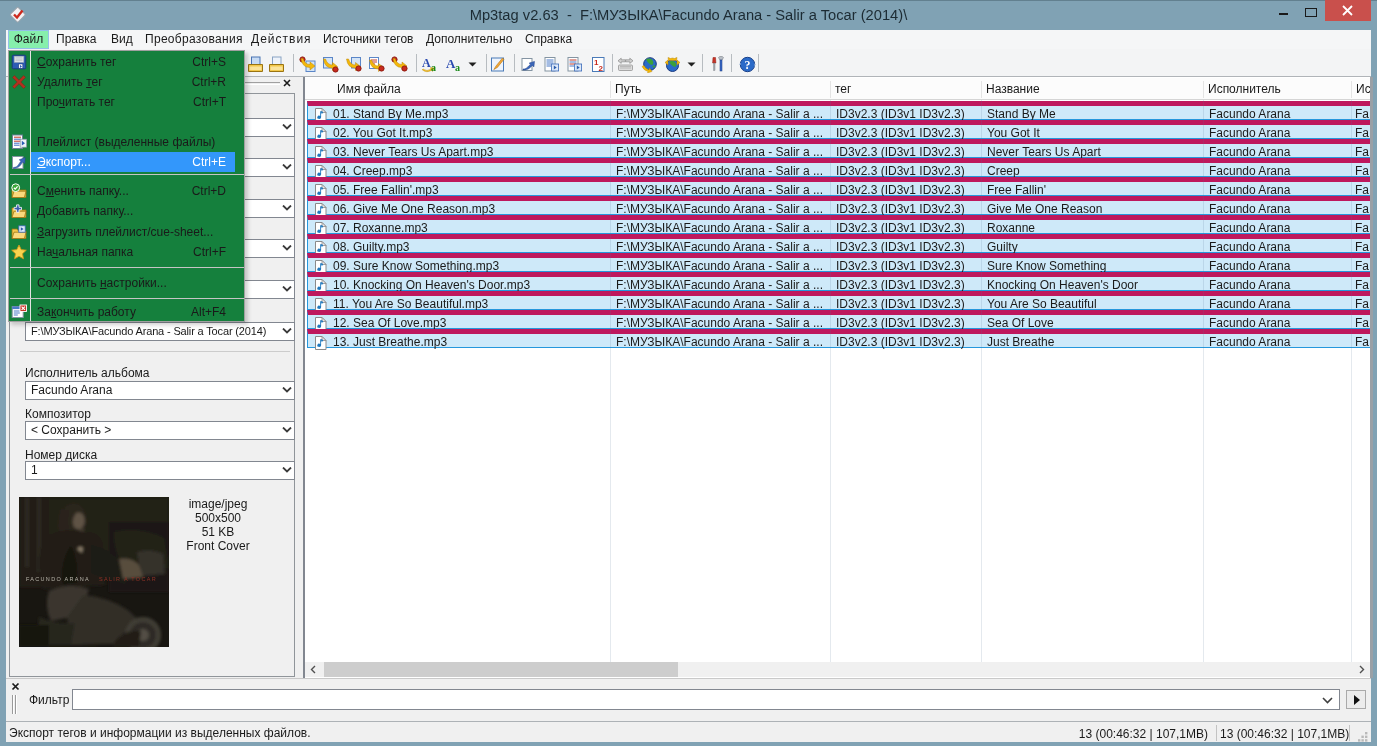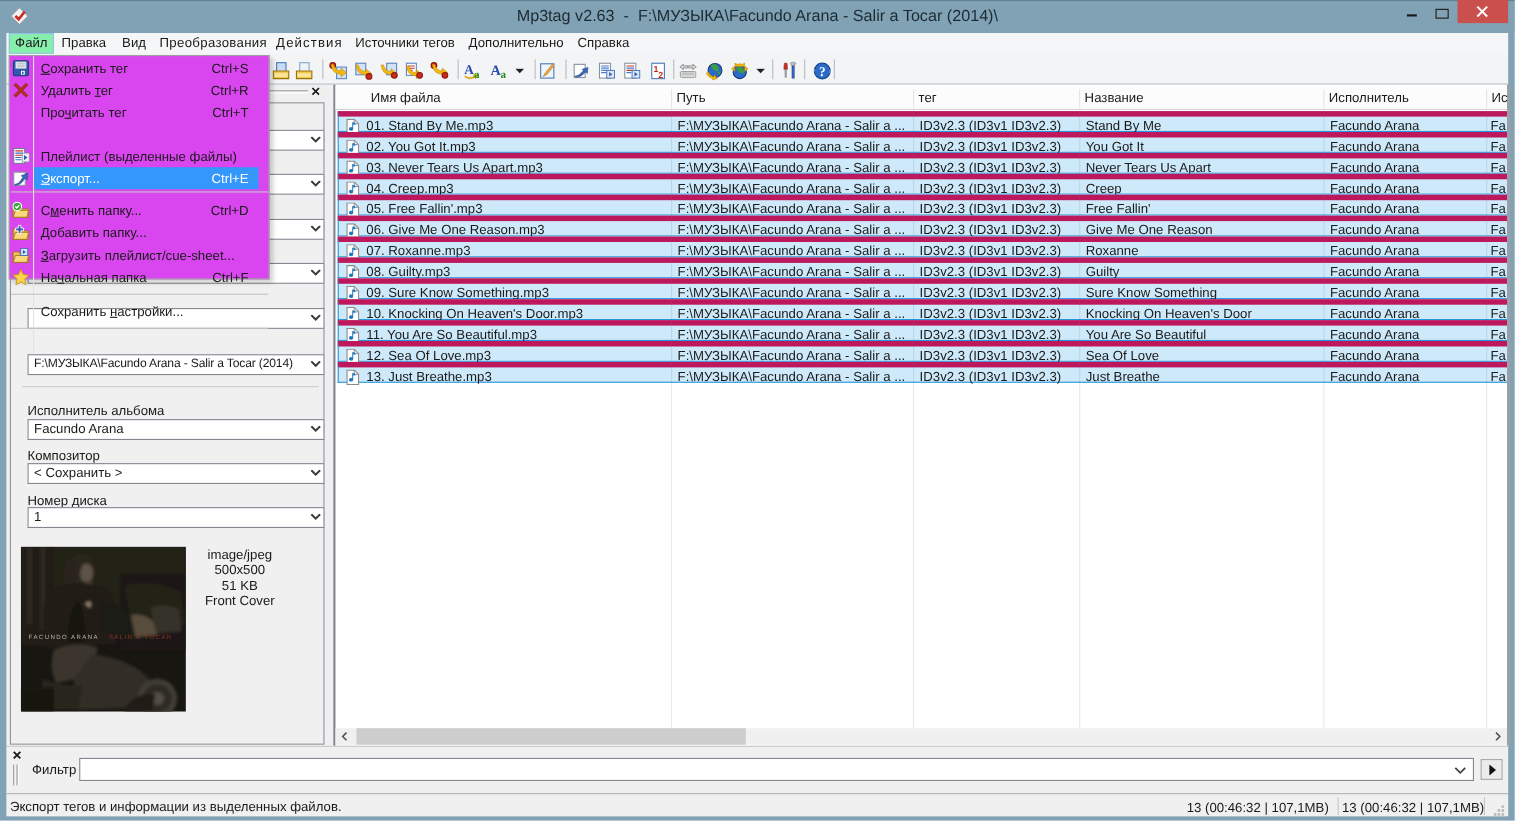--- a/index.html
+++ b/index.html
@@ -495,21 +495,21 @@
         <rect x="7" y="0" width="2.4" height="2.4"></rect>
         <rect x="7" y="3.6" width="2.4" height="2.4"></rect>
         <rect x="7" y="7.2" width="2.4" height="2.4"></rect>
         <rect x="3.4" y="3.6" width="2.4" height="2.4"></rect>
         <rect x="3.4" y="7.2" width="2.4" height="2.4"></rect>
         <rect x="0" y="7.2" width="2.4" height="2.4"></rect>
       </g>
     </svg>
 </div>
 
-<div class="abs" id="dropmenu" style="left:8px;top:50px;width:237px;height:204px;background:#d946ef;border:1px solid #a0a0a0;box-shadow:3px 3px 4px rgba(0,0,0,0.18)">
+<div class="abs" id="dropmenu" style="left:8px;top:50px;width:237px;height:272px;background:#15803d;border:1px solid #a0a0a0;box-shadow:3px 3px 4px rgba(0,0,0,0.18)">
  <div class="abs" style="left:21px;top:0;width:1px;height:270px;background:#e3e3e3"></div>
  <div class="mitem" style="top:1px">
   <svg class="micon" viewBox="0 0 16 16">
         <rect x="1.2" y="1.2" width="13.6" height="13.6" rx="1.2" fill="#2e5cb4" stroke="#1c3a7c"></rect>
         <rect x="3.2" y="2.2" width="9.6" height="6.2" fill="#e2e6ea" stroke="#9aa4ae" stroke-width="0.5"></rect>
         <path d="M4.5 3.8 h7 M4.5 5.2 h7 M4.5 6.6 h7" stroke="#b2bac2" stroke-width="0.7"></path>
         <rect x="7.8" y="10" width="4" height="4.2" fill="#fff" stroke="#1c3a7c" stroke-width="0.5"></rect>
         <path d="M9 10.8 l2 1.6 -2 1.6z" fill="#2e5cb4"></path>
       </svg>
   <span class="mtext"><u>С</u>охранить тег</span>
@@ -578,13 +578,24 @@
         <path d="M8 1 L10.2 5.6 L15.3 6.2 L11.5 9.7 L12.5 14.8 L8 12.3 L3.5 14.8 L4.5 9.7 L0.7 6.2 L5.8 5.6z" fill="#f9d34e" stroke="#c9971a" stroke-width="0.9"></path>
       </svg>
   <span class="mtext">На<u>ч</u>альная папка</span>
       <span class="msc">Ctrl+F</span>
     </div>
  <div class="msep" style="top:216px"></div>
  <div class="mitem" style="top:222px">
       <span class="mtext">Сохранить <u>н</u>астройки...</span>
     </div>
  <div class="msep" style="top:247px"></div>
+ <div class="mitem" style="top:251px">
+  <svg class="micon" viewBox="0 0 16 16">
+        <rect x="1.2" y="2.5" width="11" height="11" fill="#fff" stroke="#8494a2"></rect>
+        <rect x="1.2" y="2.5" width="11" height="2.6" fill="#4a7ac8"></rect>
+        <path d="M2.8 7 h6 M2.8 9 h6 M2.8 11 h4" stroke="#4a7ac8" stroke-width="1"></path>
+        <rect x="9" y="1" width="6.5" height="6.5" fill="#c43424" stroke="#fff" stroke-width="0.9"></rect>
+        <path d="M10.6 2.6 L13.9 5.9 M13.9 2.6 L10.6 5.9" stroke="#fff" stroke-width="1.2"></path>
+      </svg>
+  <span class="mtext">За<u>к</u>ончить работу</span>
+      <span class="msc">Alt+F4</span>
+    </div>
 </div>
 
 </body></html>

